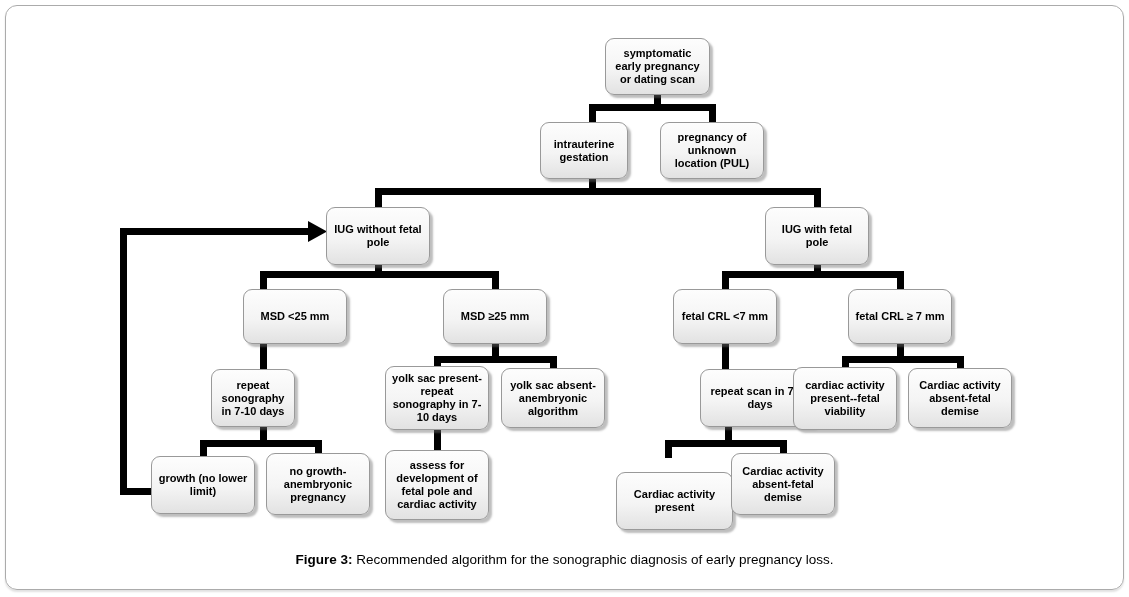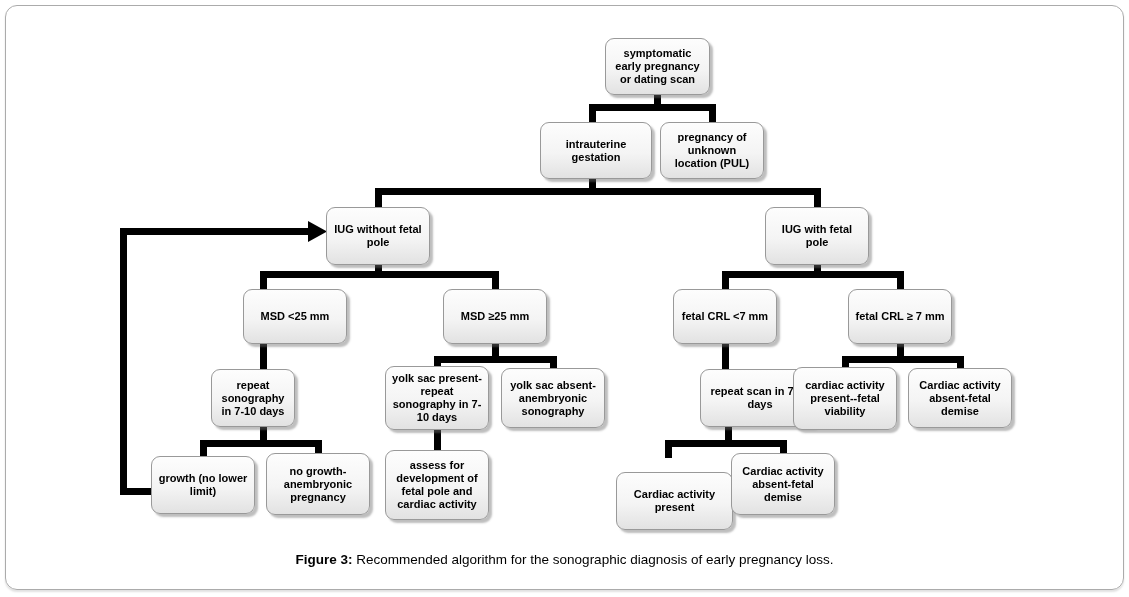--- a/index.html
+++ b/index.html
@@ -18,21 +18,21 @@
     position:absolute;z-index:2;
     display:flex;align-items:center;justify-content:center;text-align:center;
     box-sizing:border-box;padding:3px 6px;
     font-size:11px;font-weight:bold;line-height:13px;color:#000000;
     background:linear-gradient(180deg,#fdfdfd 0%,#f4f4f4 55%,#e2e2e2 100%);
     border:1px solid #999999;border-radius:9px;
     box-shadow:3px 3px 2px rgba(110,110,110,0.45);
   }
   
   .n0 {left:605px;top:38px; width:105px;height:57px;}
-  .n1 {left:540px;top:122px;width:112px;height:57px;}
+  .n1 {left:540px;top:122px;width:88px;height:57px;}
   .n2 {left:660px;top:122px;width:104px;height:57px;}
   .n3 {left:326px;top:207px;width:104px;height:58px;}
   .n4 {left:765px;top:207px;width:104px;height:58px;}
   .n5 {left:211px;top:289px;width:104px;height:55px;margin-left:32px;}
   .n6 {left:443px;top:289px;width:104px;height:55px;}
   .n7 {left:673px;top:289px;width:104px;height:55px;}
   .n8 {left:848px;top:289px;width:104px;height:55px;}
   .n9 {left:211px;top:369px;width:84px;height:58px;}
   .n10{left:385px;top:366px;width:104px;height:64px;}
   .n11{left:501px;top:368px;width:104px;height:60px;}
@@ -89,21 +89,21 @@
 <div class="node n1">intrauterine gestation</div>
 <div class="node n2">pregnancy of unknown location (PUL)</div>
 <div class="node n3">IUG without fetal pole</div>
 <div class="node n4">IUG with fetal pole</div>
 <div class="node n5">MSD &lt;25 mm</div>
 <div class="node n6">MSD ≥25 mm</div>
 <div class="node n7">fetal CRL &lt;7 mm</div>
 <div class="node n8">fetal CRL ≥ 7 mm</div>
 <div class="node n9">repeat sonography in 7-10 days</div>
 <div class="node n10">yolk sac present-repeat sonography in 7-10 days</div>
-<div class="node n11">yolk sac absent-anembryonic sonography</div>
+<div class="node n11">yolk sac absent-anembryonic algorithm</div>
 <div class="node n12">repeat scan in 7-10 days</div>
 <div class="node n13">cardiac activity present--fetal viability</div>
 <div class="node n14">Cardiac activity absent-fetal demise</div>
 <div class="node n15">growth (no lower limit)</div>
 <div class="node n16">no growth-anembryonic pregnancy</div>
 <div class="node n17">assess for development of fetal pole and cardiac activity</div>
 <div class="node n18">Cardiac activity present</div>
 <div class="node n19">Cardiac activity absent-fetal demise</div>
 
 <div class="caption">

